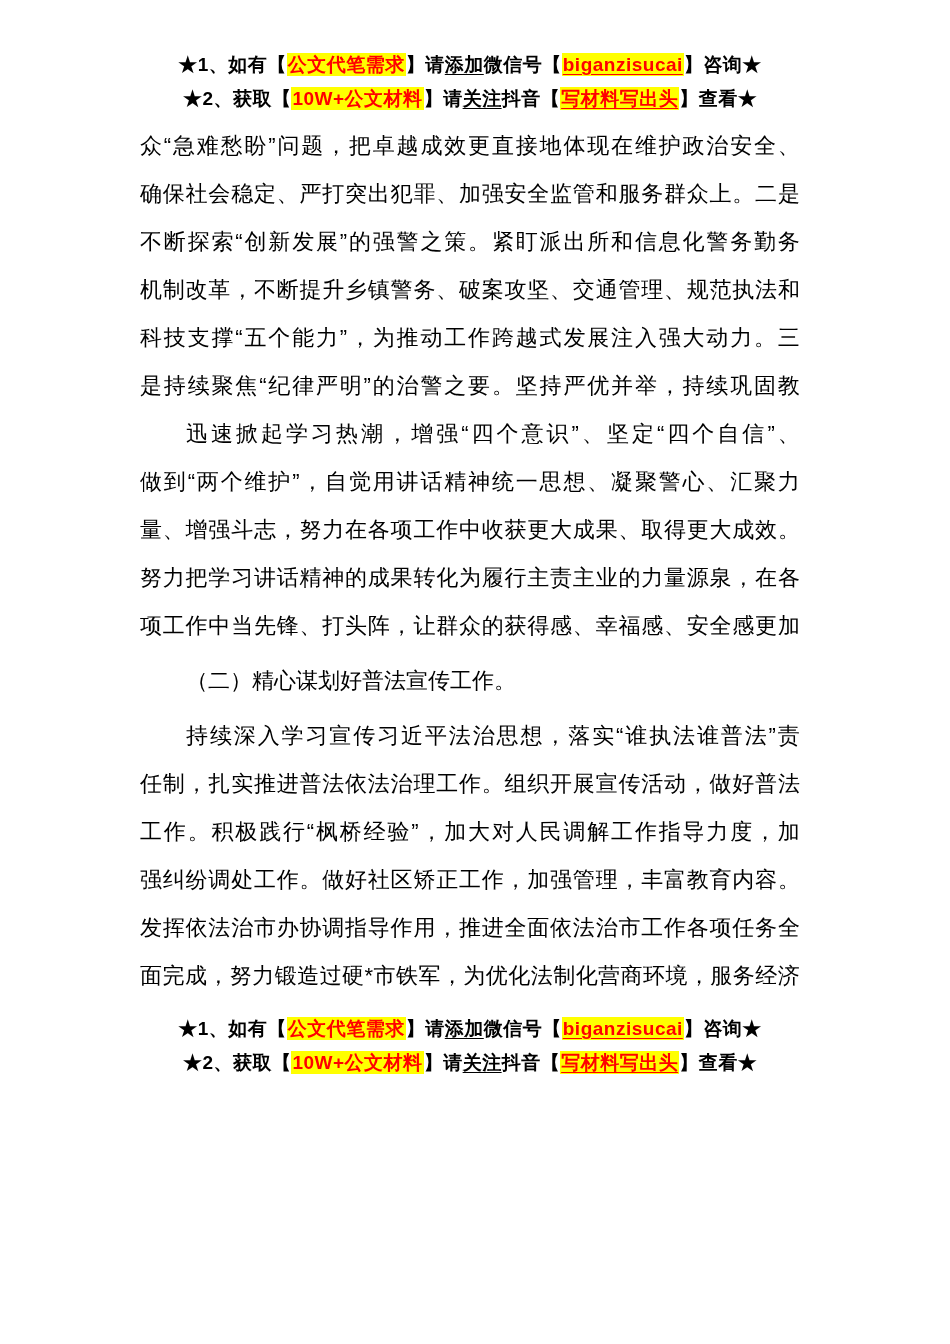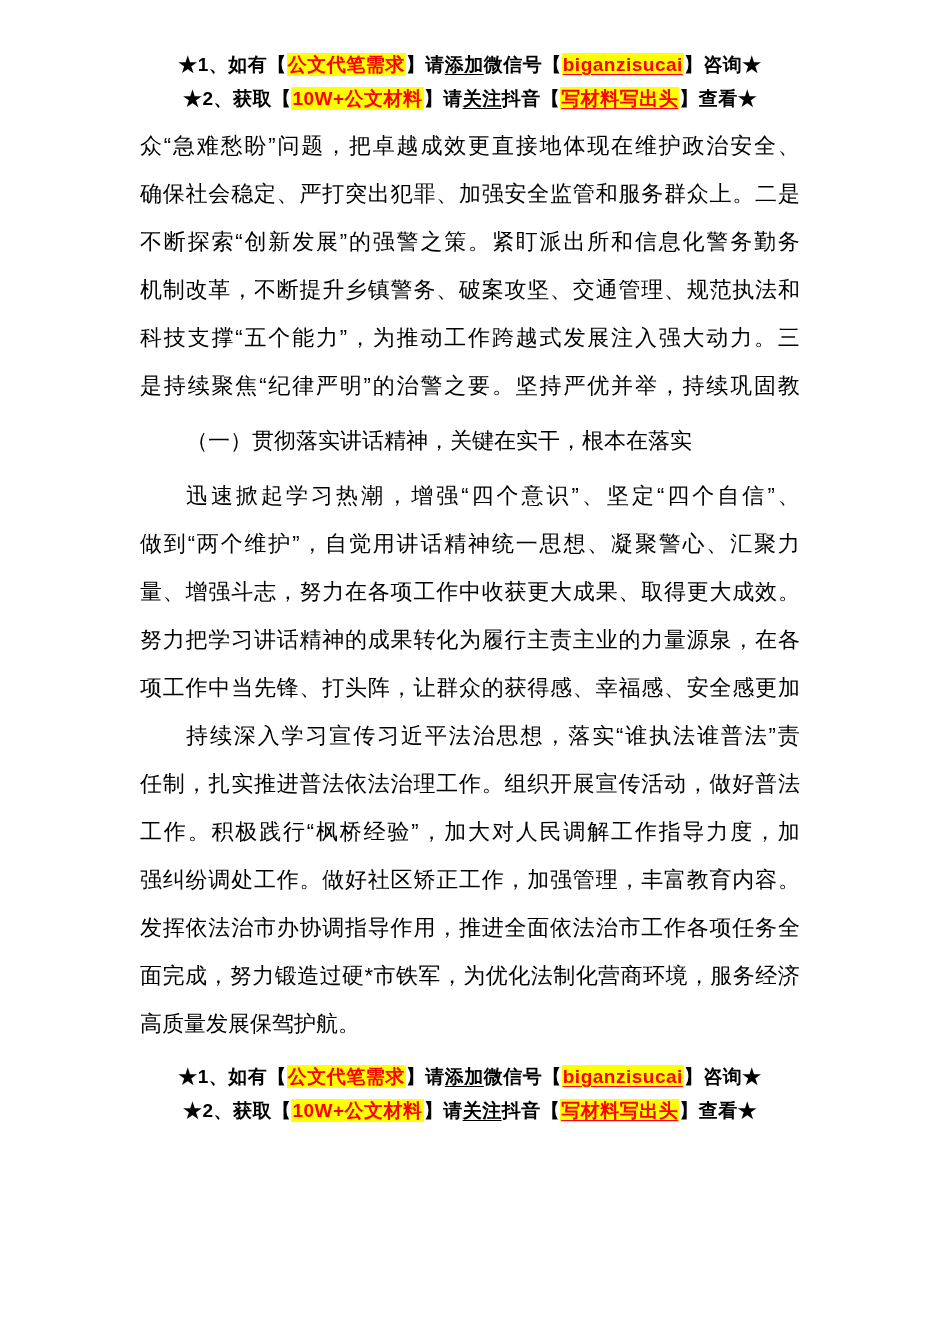--- a/index.html
+++ b/index.html
@@ -257,23 +257,20 @@
           <span class="ch">优</span>
           <span class="ch">并</span>
           <span class="ch">举</span>
           <span class="ch">，</span>
           <span class="ch">持</span>
           <span class="ch">续</span>
           <span class="ch">巩</span>
           <span class="ch">固</span>
           <span class="ch">教</span>
         </div>
-      </div>
-      <div class="block-heading">
-        <div class="text-line indent">（一）贯彻落实讲话精神，关键在实干，根本在落实</div>
       </div>
       <div class="block-paragraph">
         <div class="text-line justify indent">
           <span class="ch">迅</span>
           <span class="ch">速</span>
           <span class="ch">掀</span>
           <span class="ch">起</span>
           <span class="ch">学</span>
           <span class="ch">习</span>
           <span class="ch">热</span>
@@ -416,20 +413,23 @@
           <span class="ch">福</span>
           <span class="ch">感</span>
           <span class="ch">、</span>
           <span class="ch">安</span>
           <span class="ch">全</span>
           <span class="ch">感</span>
           <span class="ch">更</span>
           <span class="ch">加</span>
         </div>
       </div>
+      <div class="block-heading">
+        <div class="text-line indent">（二）精心谋划好普法宣传工作。</div>
+      </div>
       <div class="block-paragraph">
         <div class="text-line justify indent">
           <span class="ch">持</span>
           <span class="ch">续</span>
           <span class="ch">深</span>
           <span class="ch">入</span>
           <span class="ch">学</span>
           <span class="ch">习</span>
           <span class="ch">宣</span>
           <span class="ch">传</span>
@@ -602,20 +602,19 @@
           <span class="ch">营</span>
           <span class="ch">商</span>
           <span class="ch">环</span>
           <span class="ch">境</span>
           <span class="ch">，</span>
           <span class="ch">服</span>
           <span class="ch">务</span>
           <span class="ch">经</span>
           <span class="ch">济</span>
         </div>
-        <div class="text-line">高质量发展保驾护航。</div>
       </div>
     </div>
   <div class="promo promo-bottom" id="promo-bottom">
       <div class="promo-line"><span class="seg-plain">★1、如有【</span><span class="seg-hl">公文代笔需求</span><span class="seg-plain">】请</span><span class="seg-u">添加</span><span class="seg-plain">微信号【</span><span class="seg-hl-u">biganzisucai</span><span class="seg-plain">】咨询★</span></div>
       <div class="promo-line"><span class="seg-plain">★2、获取【</span><span class="seg-hl">10W+公文材料</span><span class="seg-plain">】请</span><span class="seg-u">关注</span><span class="seg-plain">抖音【</span><span class="seg-hl-u">写材料写出头</span><span class="seg-plain">】查看★</span></div>
     </div>
 </div>
 
 </body></html>

